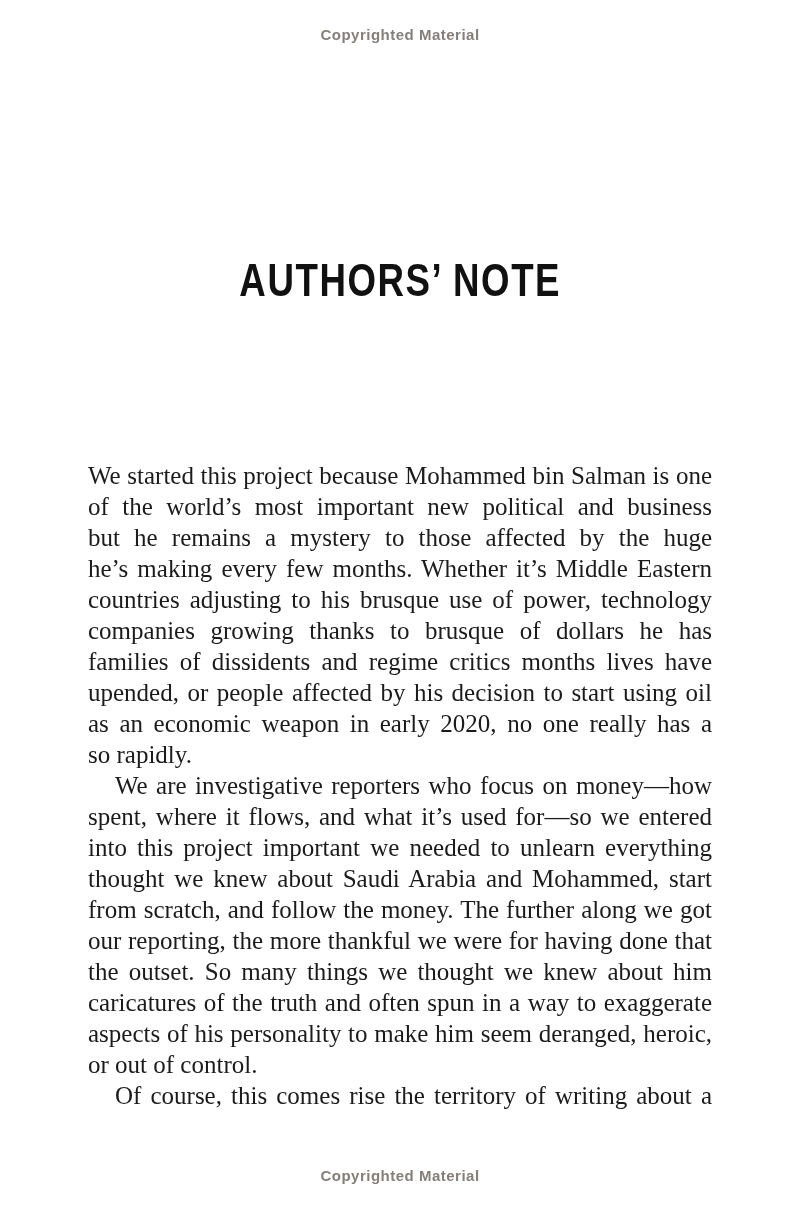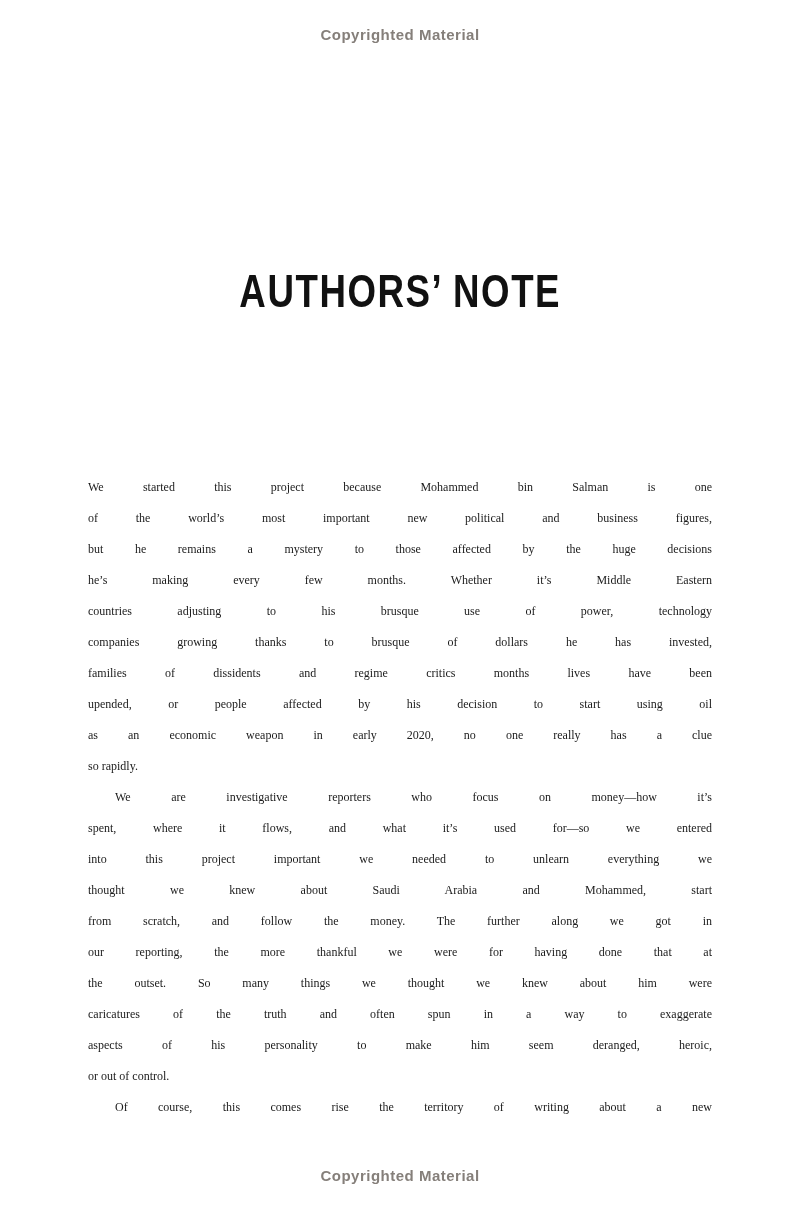--- a/index.html
+++ b/index.html
@@ -19,43 +19,43 @@
     font-family: "Liberation Sans", sans-serif;
     font-size: 15px;
     font-weight: 700;
     letter-spacing: 0.5px;
     color: var(--watermark, #857f7a);
   }
   .watermark.top { top: 26px; }
   .watermark.bottom { top: 1167px; }
   .chapter-title {
     position: absolute;
-    top: 263px;
+    top: 252px;
     left: 0;
     width: 100%;
     text-align: center;
   }
   .chapter-title .title-inner {
     display: inline-block;
     font-family: "Liberation Sans", sans-serif;
     font-weight: 700;
     font-size: 47px;
     letter-spacing: 2px;
     white-space: nowrap;
     transform: scaleX(0.78);
     transform-origin: center;
     color: var(--title, #111111);
   }
   .body-text {
     position: absolute;
-    top: 472px;
+    top: 460px;
     left: 88px;
     width: 624px;
     color: var(--text, #1b1b1b);
-    font-size: 12px;
+    font-size: 25px;
     line-height: 31px;
   }
   .line {
     text-align: justify;
     text-align-last: justify;
     height: 31px;
     overflow: hidden;
   }
   .line.no-justify { text-align-last: left; }
   .line.indent { text-indent: 27px; }

